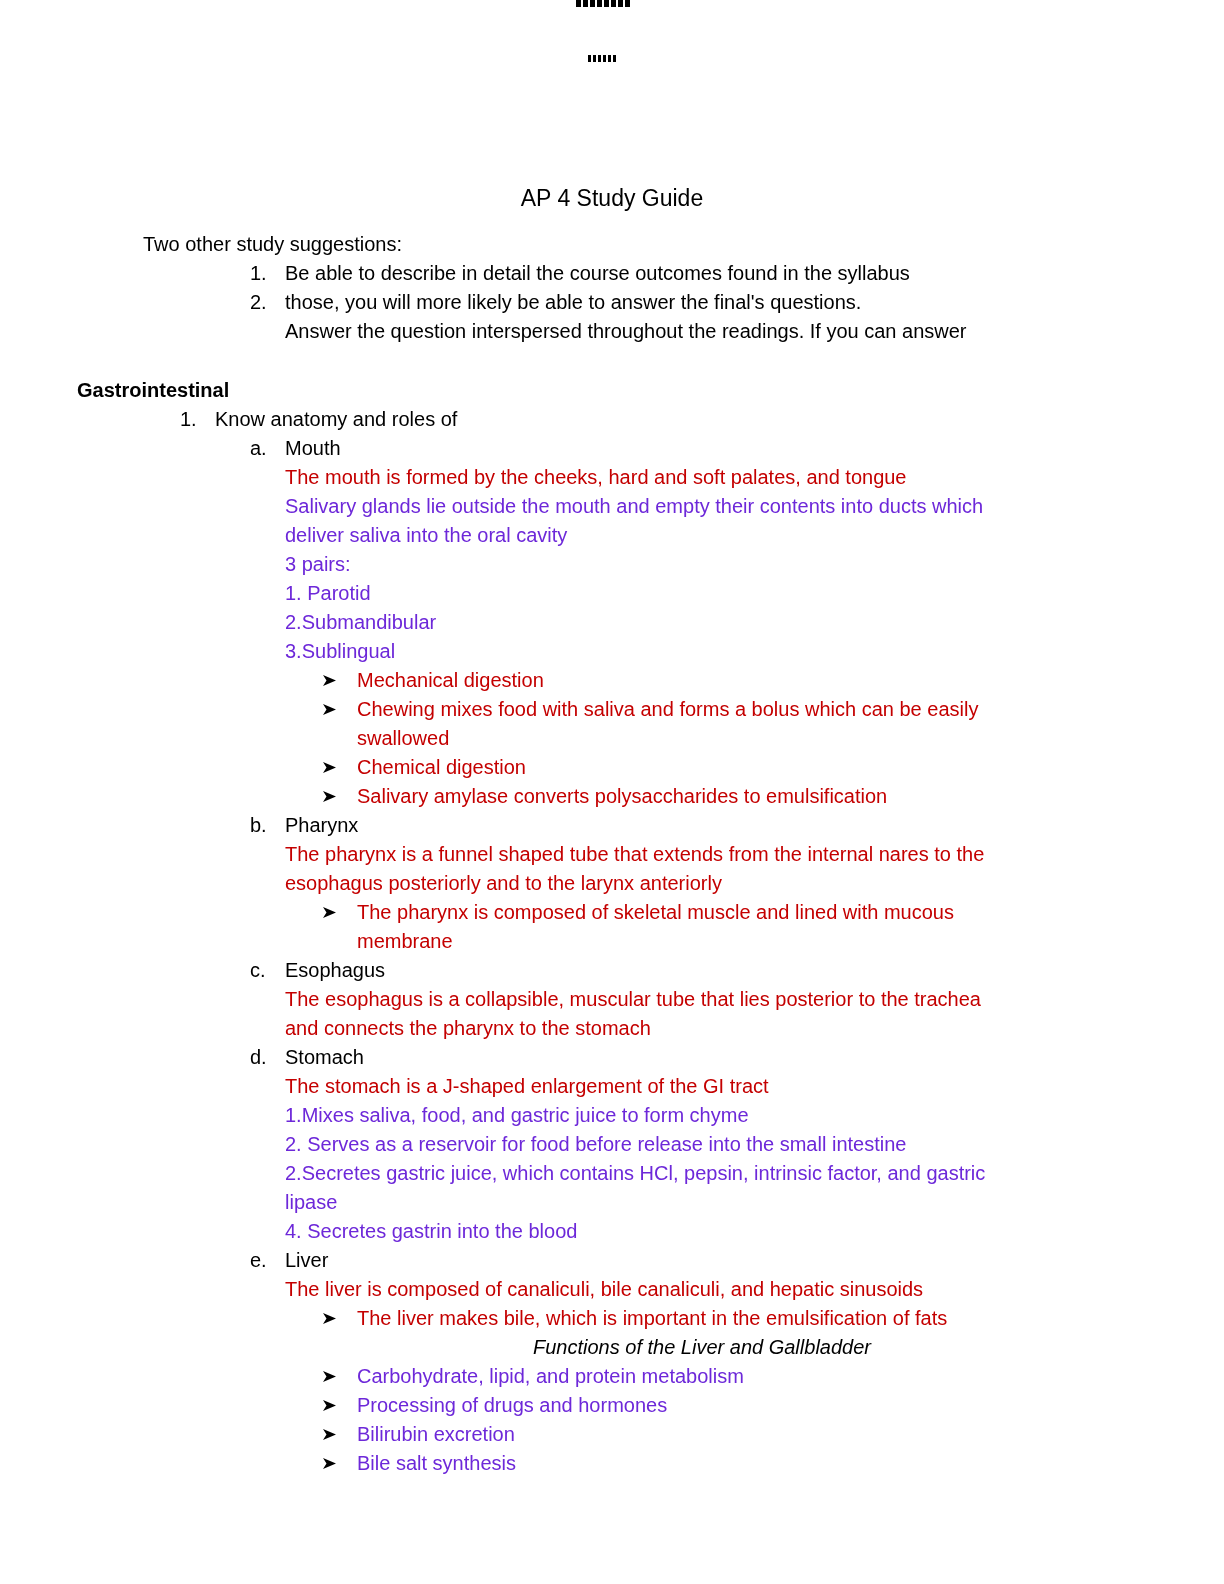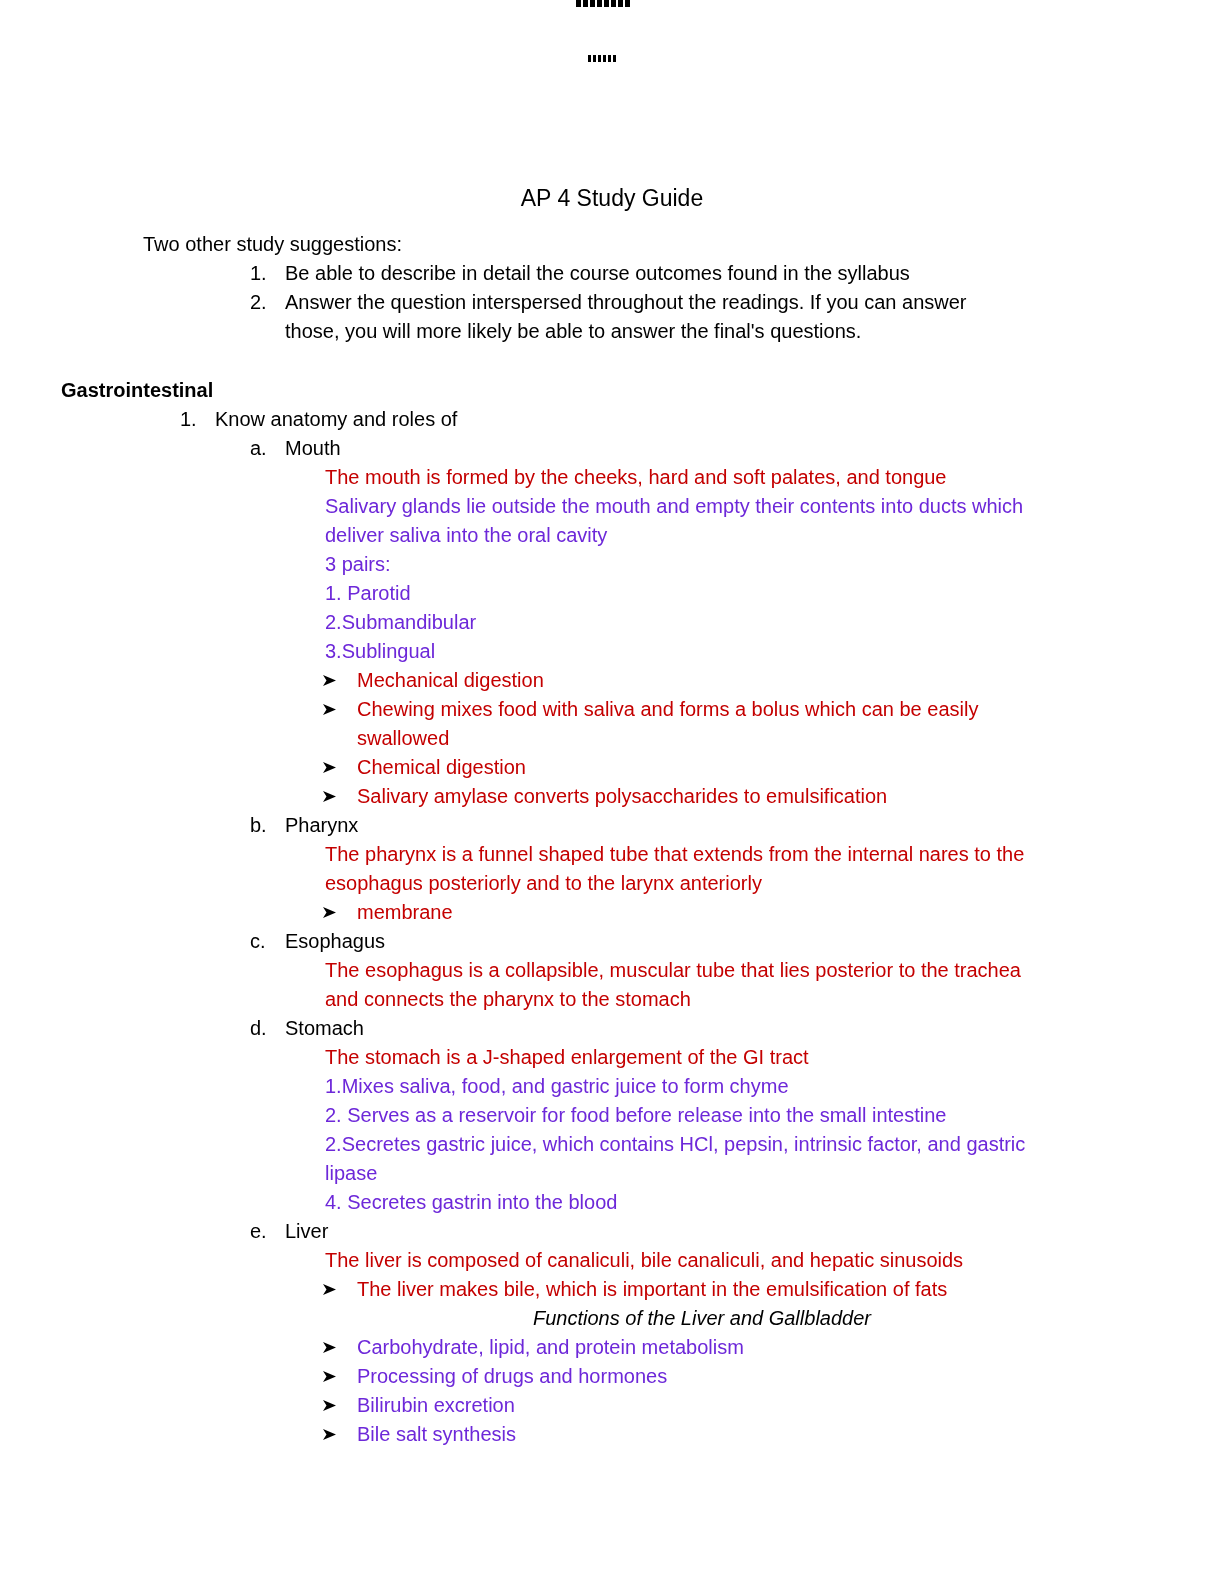--- a/index.html
+++ b/index.html
@@ -31,25 +31,25 @@
   .intro-heading{margin-top:17px;margin-left:143px;}
   .bold{font-weight:bold;}
   .red{color:#c40000;}
   .blue{color:#6d28d9;}
   .row{display:flex;align-items:flex-start;}
   .row .marker{flex:0 0 35px;white-space:nowrap;}
   .row .txt div{white-space:nowrap;}
   .ind-num{margin-left:180px;}     
   .ind-letter{margin-left:250px;}  
   .ind-body{margin-left:285px;}    
-  .ind-body div{white-space:nowrap;margin-left:40px;}
+  .ind-body div{white-space:nowrap;}
   .bullet{margin-left:322px;display:flex;align-items:flex-start;}
   .bullet .arrow{flex:0 0 35px;padding-top:7px;}
   .bullet .txt div{white-space:nowrap;}
-  .gi-heading{margin-top:30px;margin-left:61px;}
+  .gi-heading{margin-top:30px;margin-left:77px;}
   .subheading{margin-left:533px;white-space:nowrap;font-style:italic;}
   svg{display:block;}
 </style>
 </head>
 <body>
 
 <div class="page">
 
   <div class="artifact artifact-top"></div>
   <div class="artifact artifact-sub"></div>
@@ -60,22 +60,22 @@
 
   <div class="row ind-letter">
     <span class="marker">1.</span>
     <div class="txt">
         <div>Be able to describe in detail the course outcomes found in the syllabus</div>
       </div>
   </div>
   <div class="row ind-letter">
     <span class="marker">2.</span>
     <div class="txt">
+      <div>those, you will more likely be able to answer the final's questions.</div>
       <div>Answer the question interspersed throughout the readings. If you can answer</div>
-      <div>those, you will more likely be able to answer the final's questions.</div>
     </div>
   </div>
 
   <div class="gi-heading bold">Gastrointestinal</div>
 
   <div class="row ind-num">
     <span class="marker">1.</span>
     <div class="txt">
         <div>Know anatomy and roles of</div>
       </div>
@@ -151,20 +151,21 @@
     <div>The pharynx is a funnel shaped tube that extends from the internal nares to the</div>
     <div>esophagus posteriorly and to the larynx anteriorly</div>
   </div>
   <div class="bullet">
     <span class="arrow">
         <svg width="15" height="15" viewBox="0 0 15 15">
           <polygon points="1,2 14,7.5 1,13 4.5,7.5" fill="#000"></polygon>
         </svg>
       </span>
     <div class="txt red">
+      <div>The pharynx is composed of skeletal muscle and lined with mucous</div>
       <div>membrane</div>
     </div>
   </div>
 
   <div class="row ind-letter">
     <span class="marker">c.</span>
     <div class="txt">
         <div>Esophagus</div>
       </div>
   </div>

